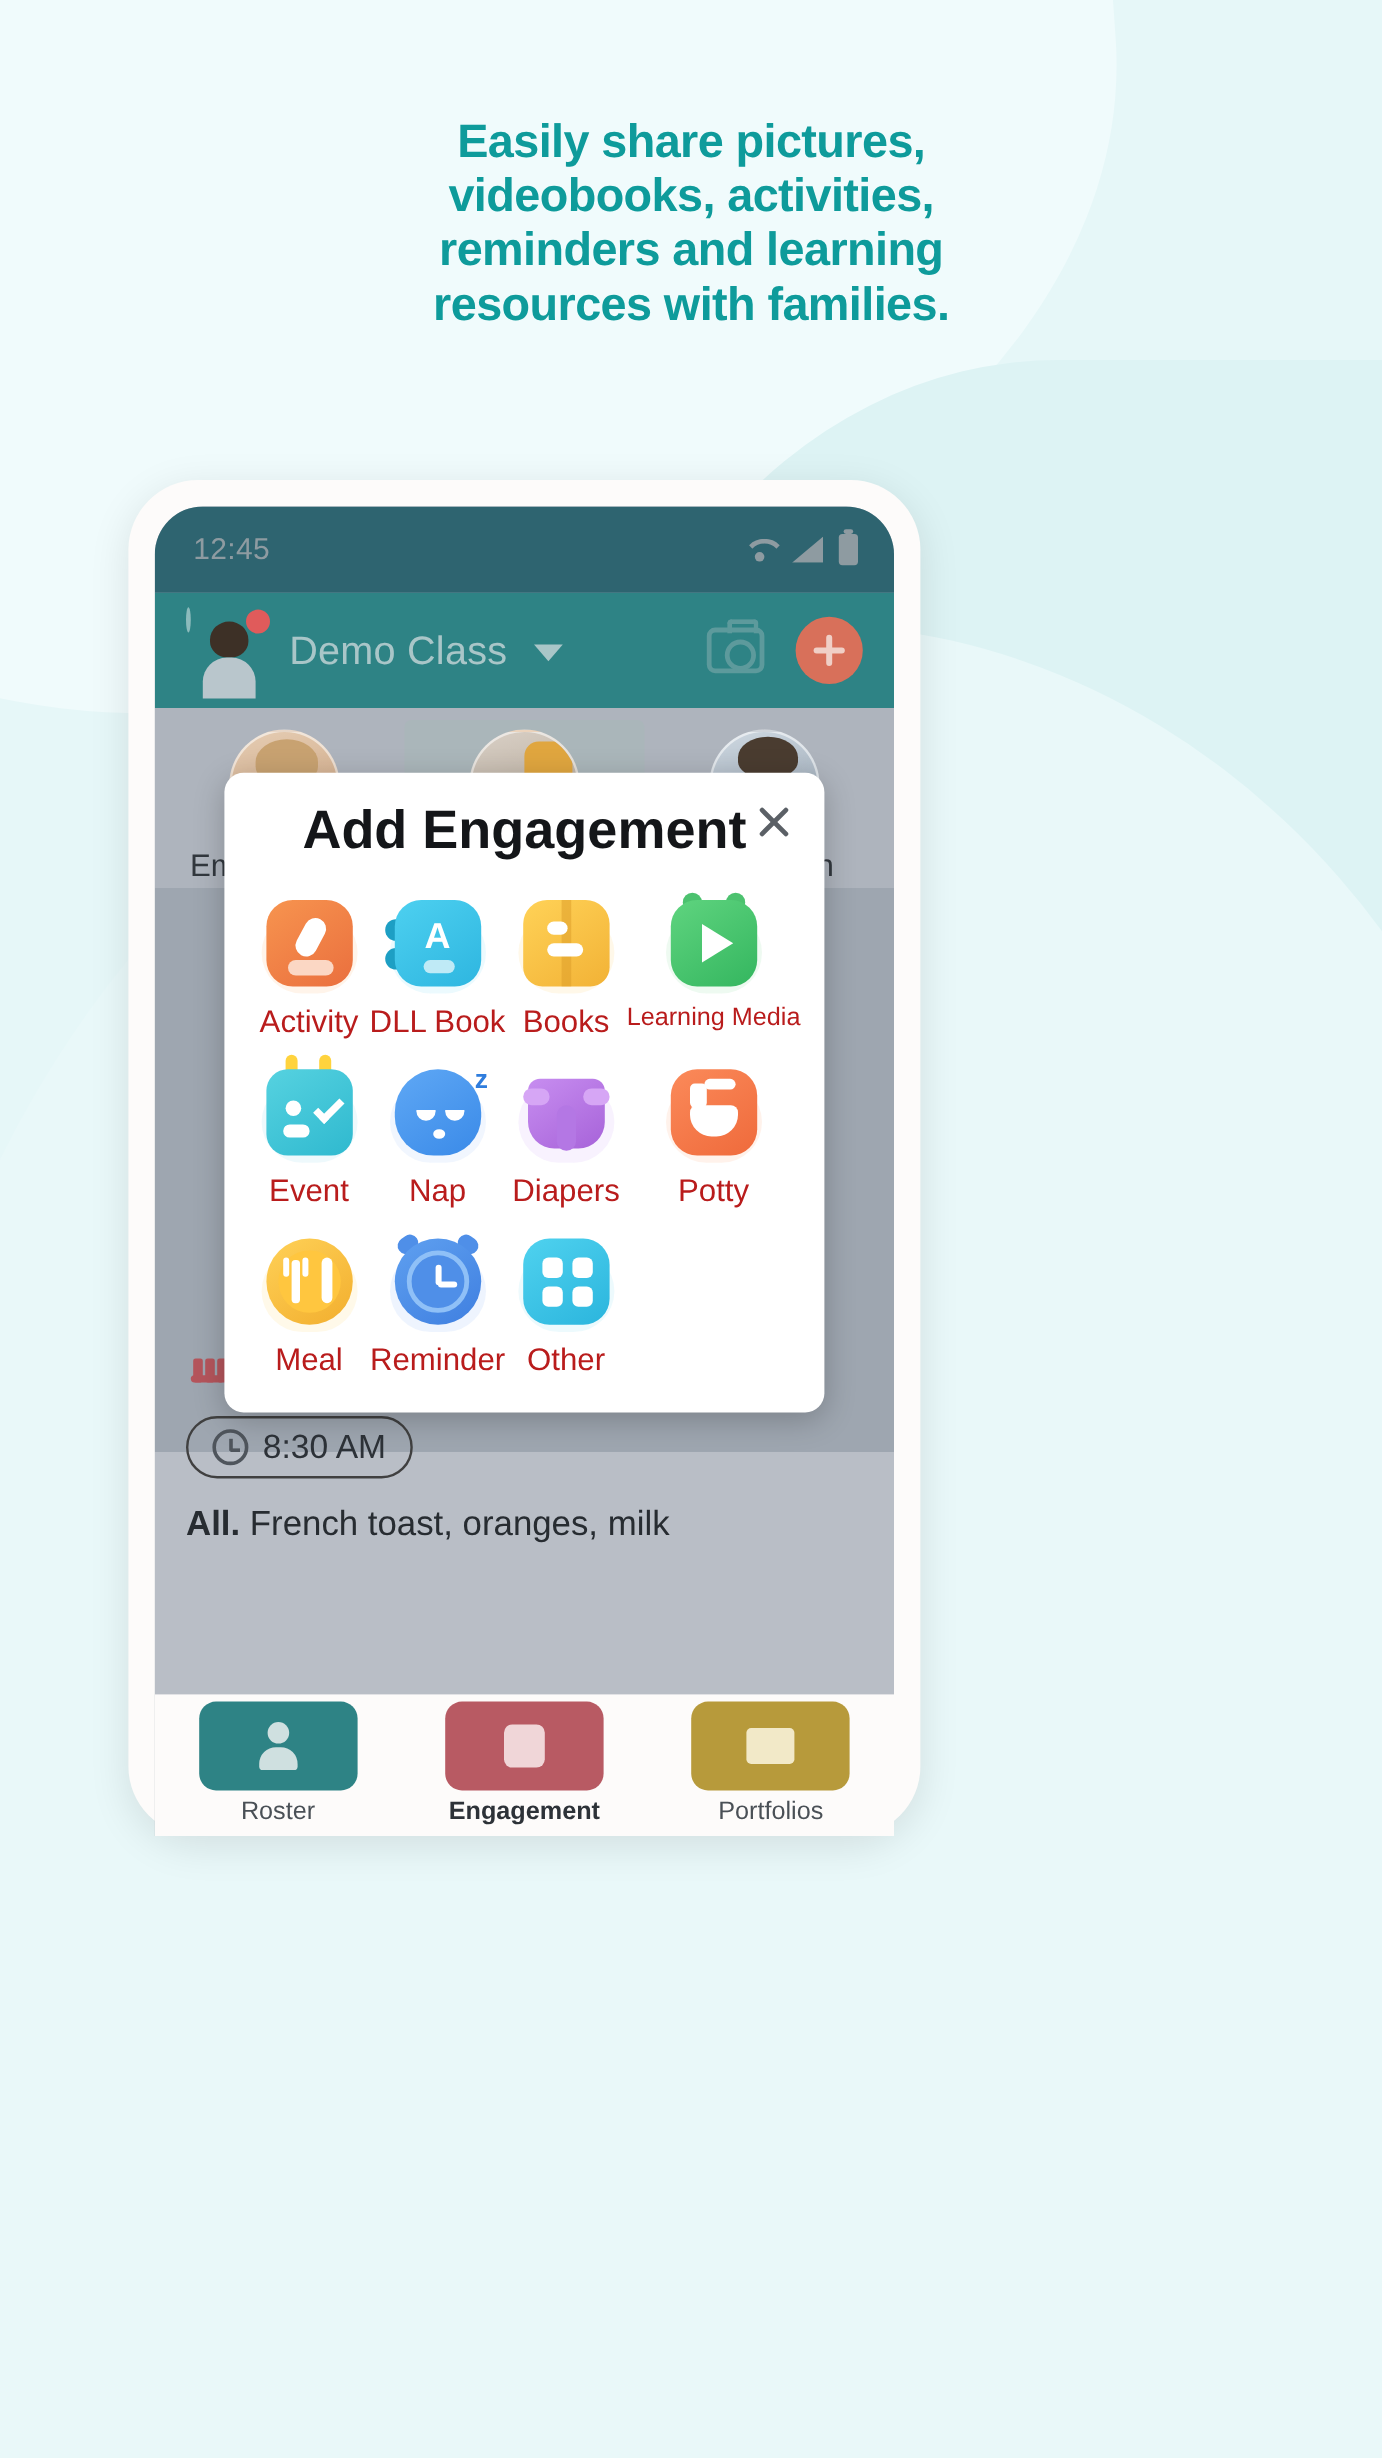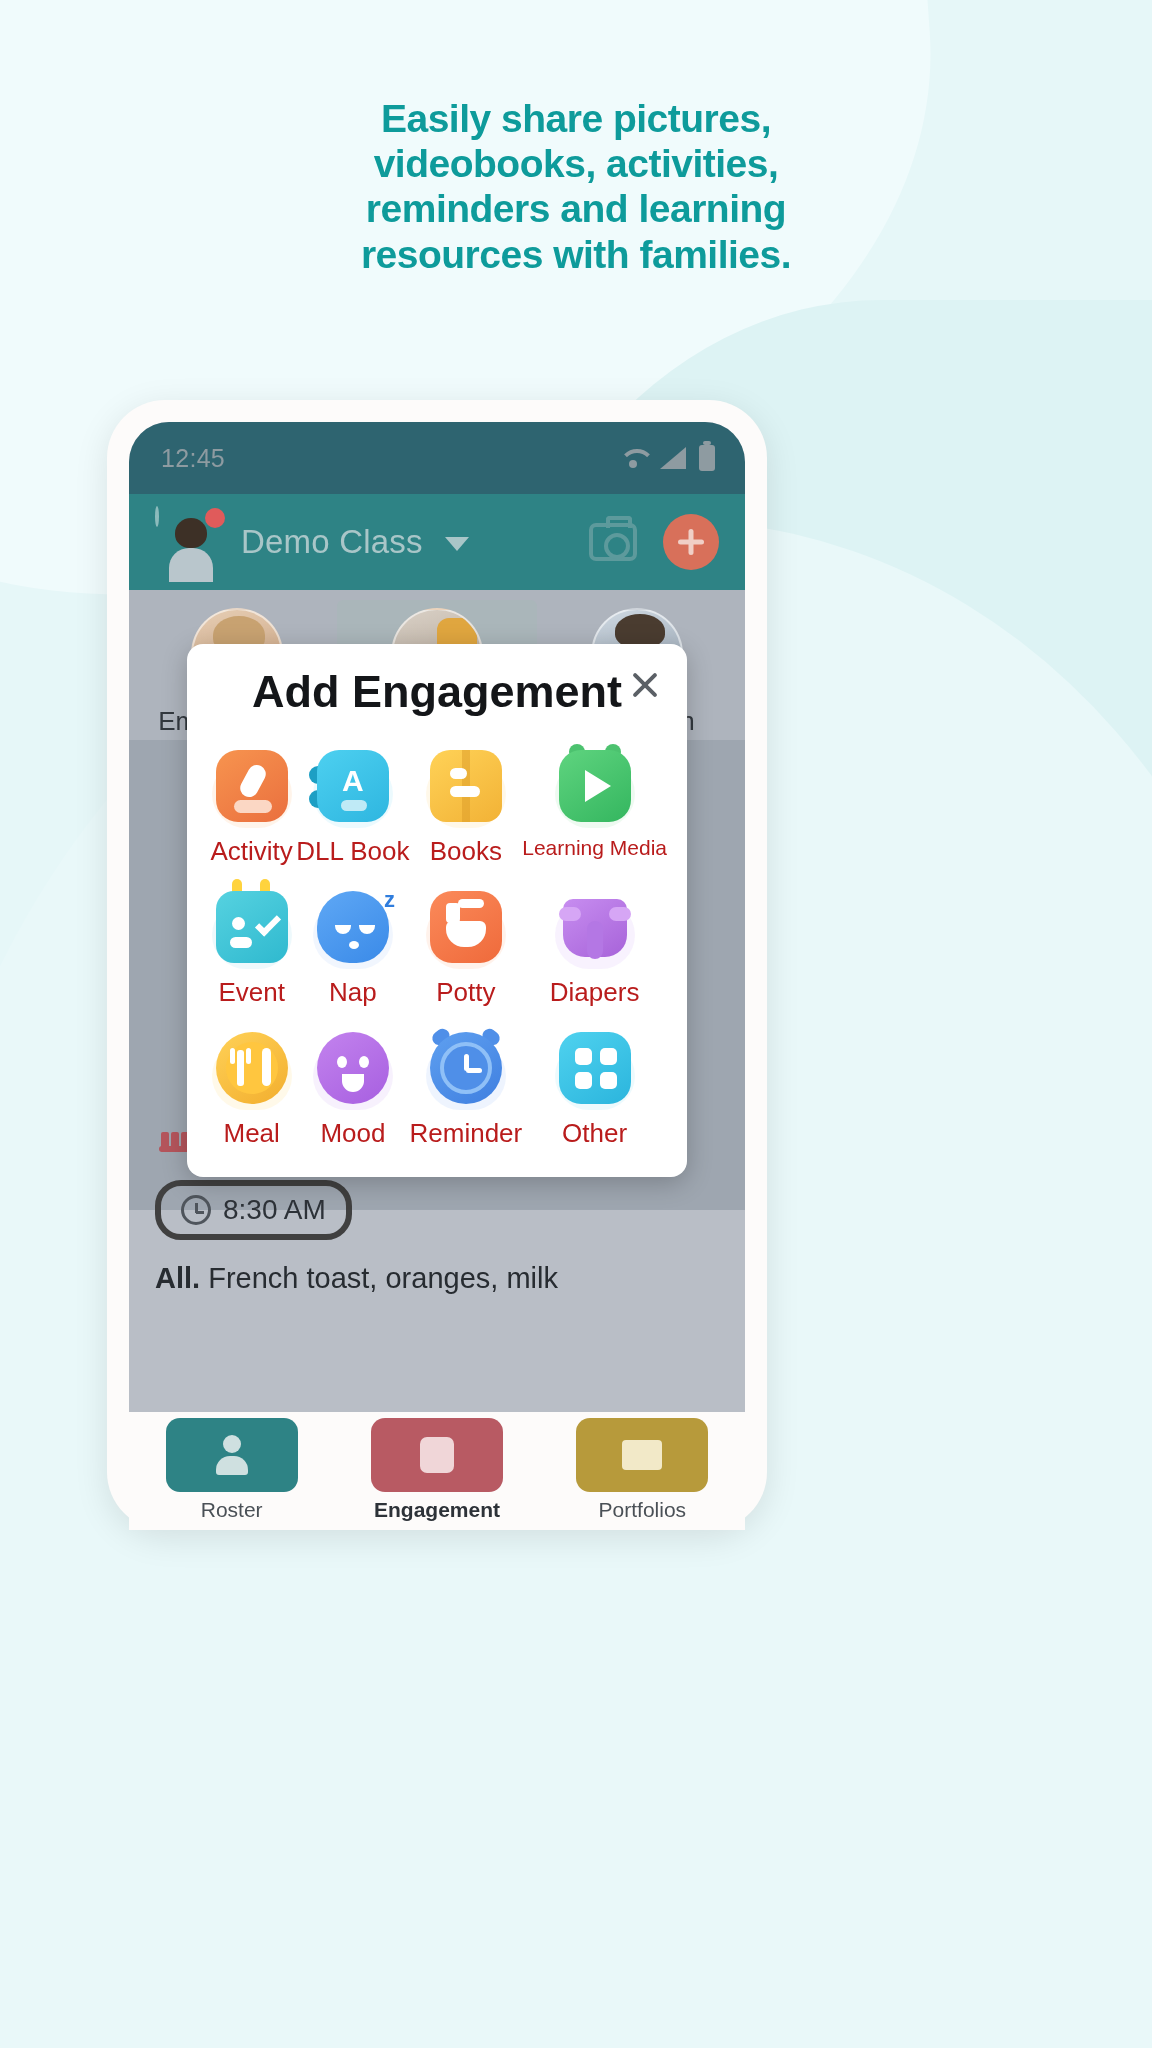--- a/index.html
+++ b/index.html
@@ -217,21 +217,21 @@
     box-shadow: 10px 0 0 #b5555c, 20px 0 0 #b5555c;
   }
   .ic-meal-small::after {
     content: ""; position: absolute; left: 4px; top: 16px;
     width: 28px; height: 6px; background: #b5555c; border-radius: 3px;
   }
   .entry-label { font-size: 30px; font-weight: bold; color: #2d3238; }
   .entry-date  { font-size: 29px; color: #4b5158; }
   .time-chip {
     display: inline-flex; align-items: center; gap: 12px;
-    border: 6px solid #404040; border-radius: 26px;
+    border: 2px solid #404040; border-radius: 26px;
     padding: 8px 20px; margin-top: 14px;
   }
   .ic-clock {
     width: 30px; height: 30px; border: 3px solid #4f555c; border-radius: 50%;
     position: relative;
   }
   .ic-clock::before {
     content: ""; position: absolute; left: 11px; top: 5px;
     width: 3px; height: 10px; background: #4f555c;
   }
@@ -558,64 +558,54 @@
               <span class="sq"></span>
               <span class="eye1"></span>
               <span class="eye2"></span>
             <span class="mouth"></span>
               <span class="zz">z</span>
           </div>
           <div class="cell-label">Nap</div>
         </div>
 
         <div class="cell">
-          <div class="cell-icon i-potty">
-            <span class="halo"></span>
-              <span class="sq"></span>
-              <span class="tank"></span>
-              <span class="lid"></span>
-              <span class="bowl"></span>
-          </div>
-          <div class="cell-label">Potty</div>
-        </div>
-
-        <div class="cell">
           <div class="cell-icon i-diapers">
             <span class="halo"></span>
               <span class="body"></span>
               <span class="tab1"></span>
               <span class="tab2"></span>
               <span class="ctr"></span>
           </div>
           <div class="cell-label">Diapers</div>
+        </div>
+
+        <div class="cell">
+          <div class="cell-icon i-potty">
+            <span class="halo"></span>
+              <span class="sq"></span>
+              <span class="tank"></span>
+              <span class="lid"></span>
+              <span class="bowl"></span>
+          </div>
+          <div class="cell-label">Potty</div>
         </div>
 
         <div class="cell">
           <div class="cell-icon i-meal">
             <span class="halo"></span>
               <span class="sq"></span>
               <span class="inner"></span>
             <span class="fork2"></span>
               <span class="fork3"></span>
               <span class="fork"></span>
               <span class="knife"></span>
           </div>
           <div class="cell-label">Meal</div>
         </div>
 
-        <div class="cell">
-          <div class="cell-icon i-mood">
-            <span class="halo"></span>
-              <span class="sq"></span>
-              <span class="e1"></span>
-              <span class="e2"></span>
-              <span class="m"></span>
-          </div>
-          <div class="cell-label">Mood</div>
-        </div>
 
         <div class="cell">
           <div class="cell-icon i-reminder">
             <span class="halo"></span>
               <span class="bellL"></span>
               <span class="bellR"></span>
               <span class="sq"></span>
             <span class="inner"></span>
               <span class="hh"></span>
               <span class="mm"></span>

